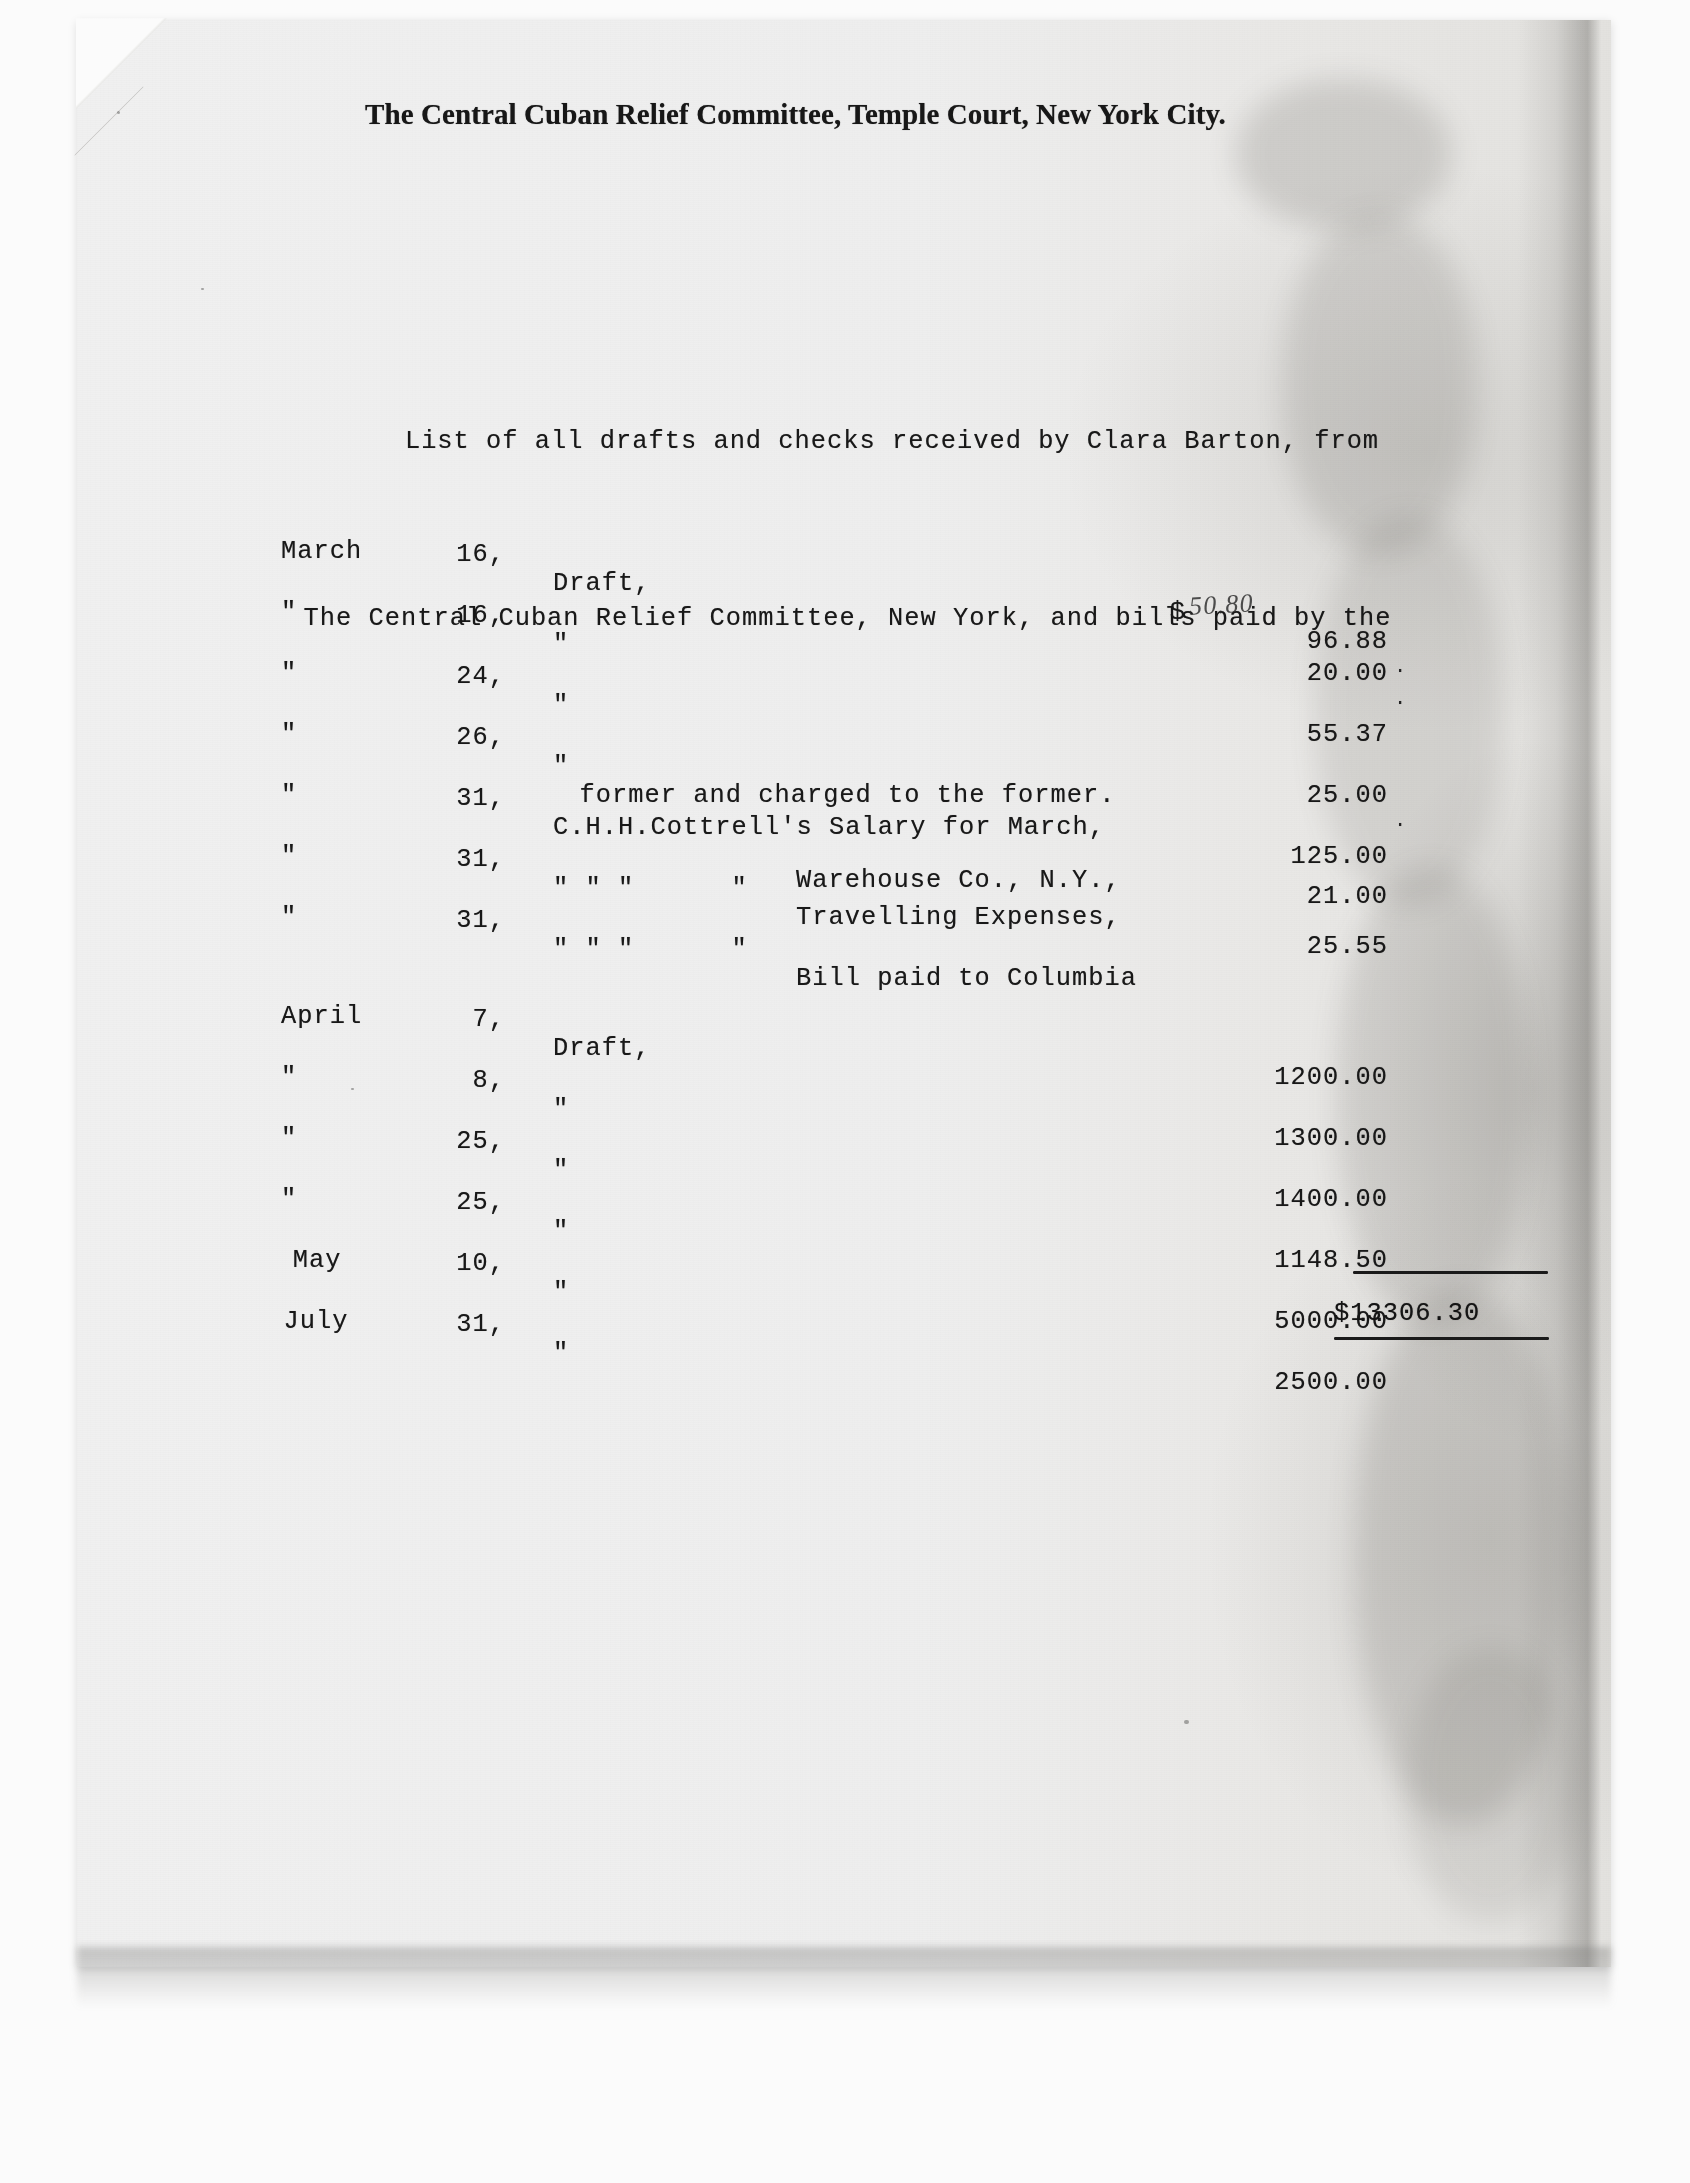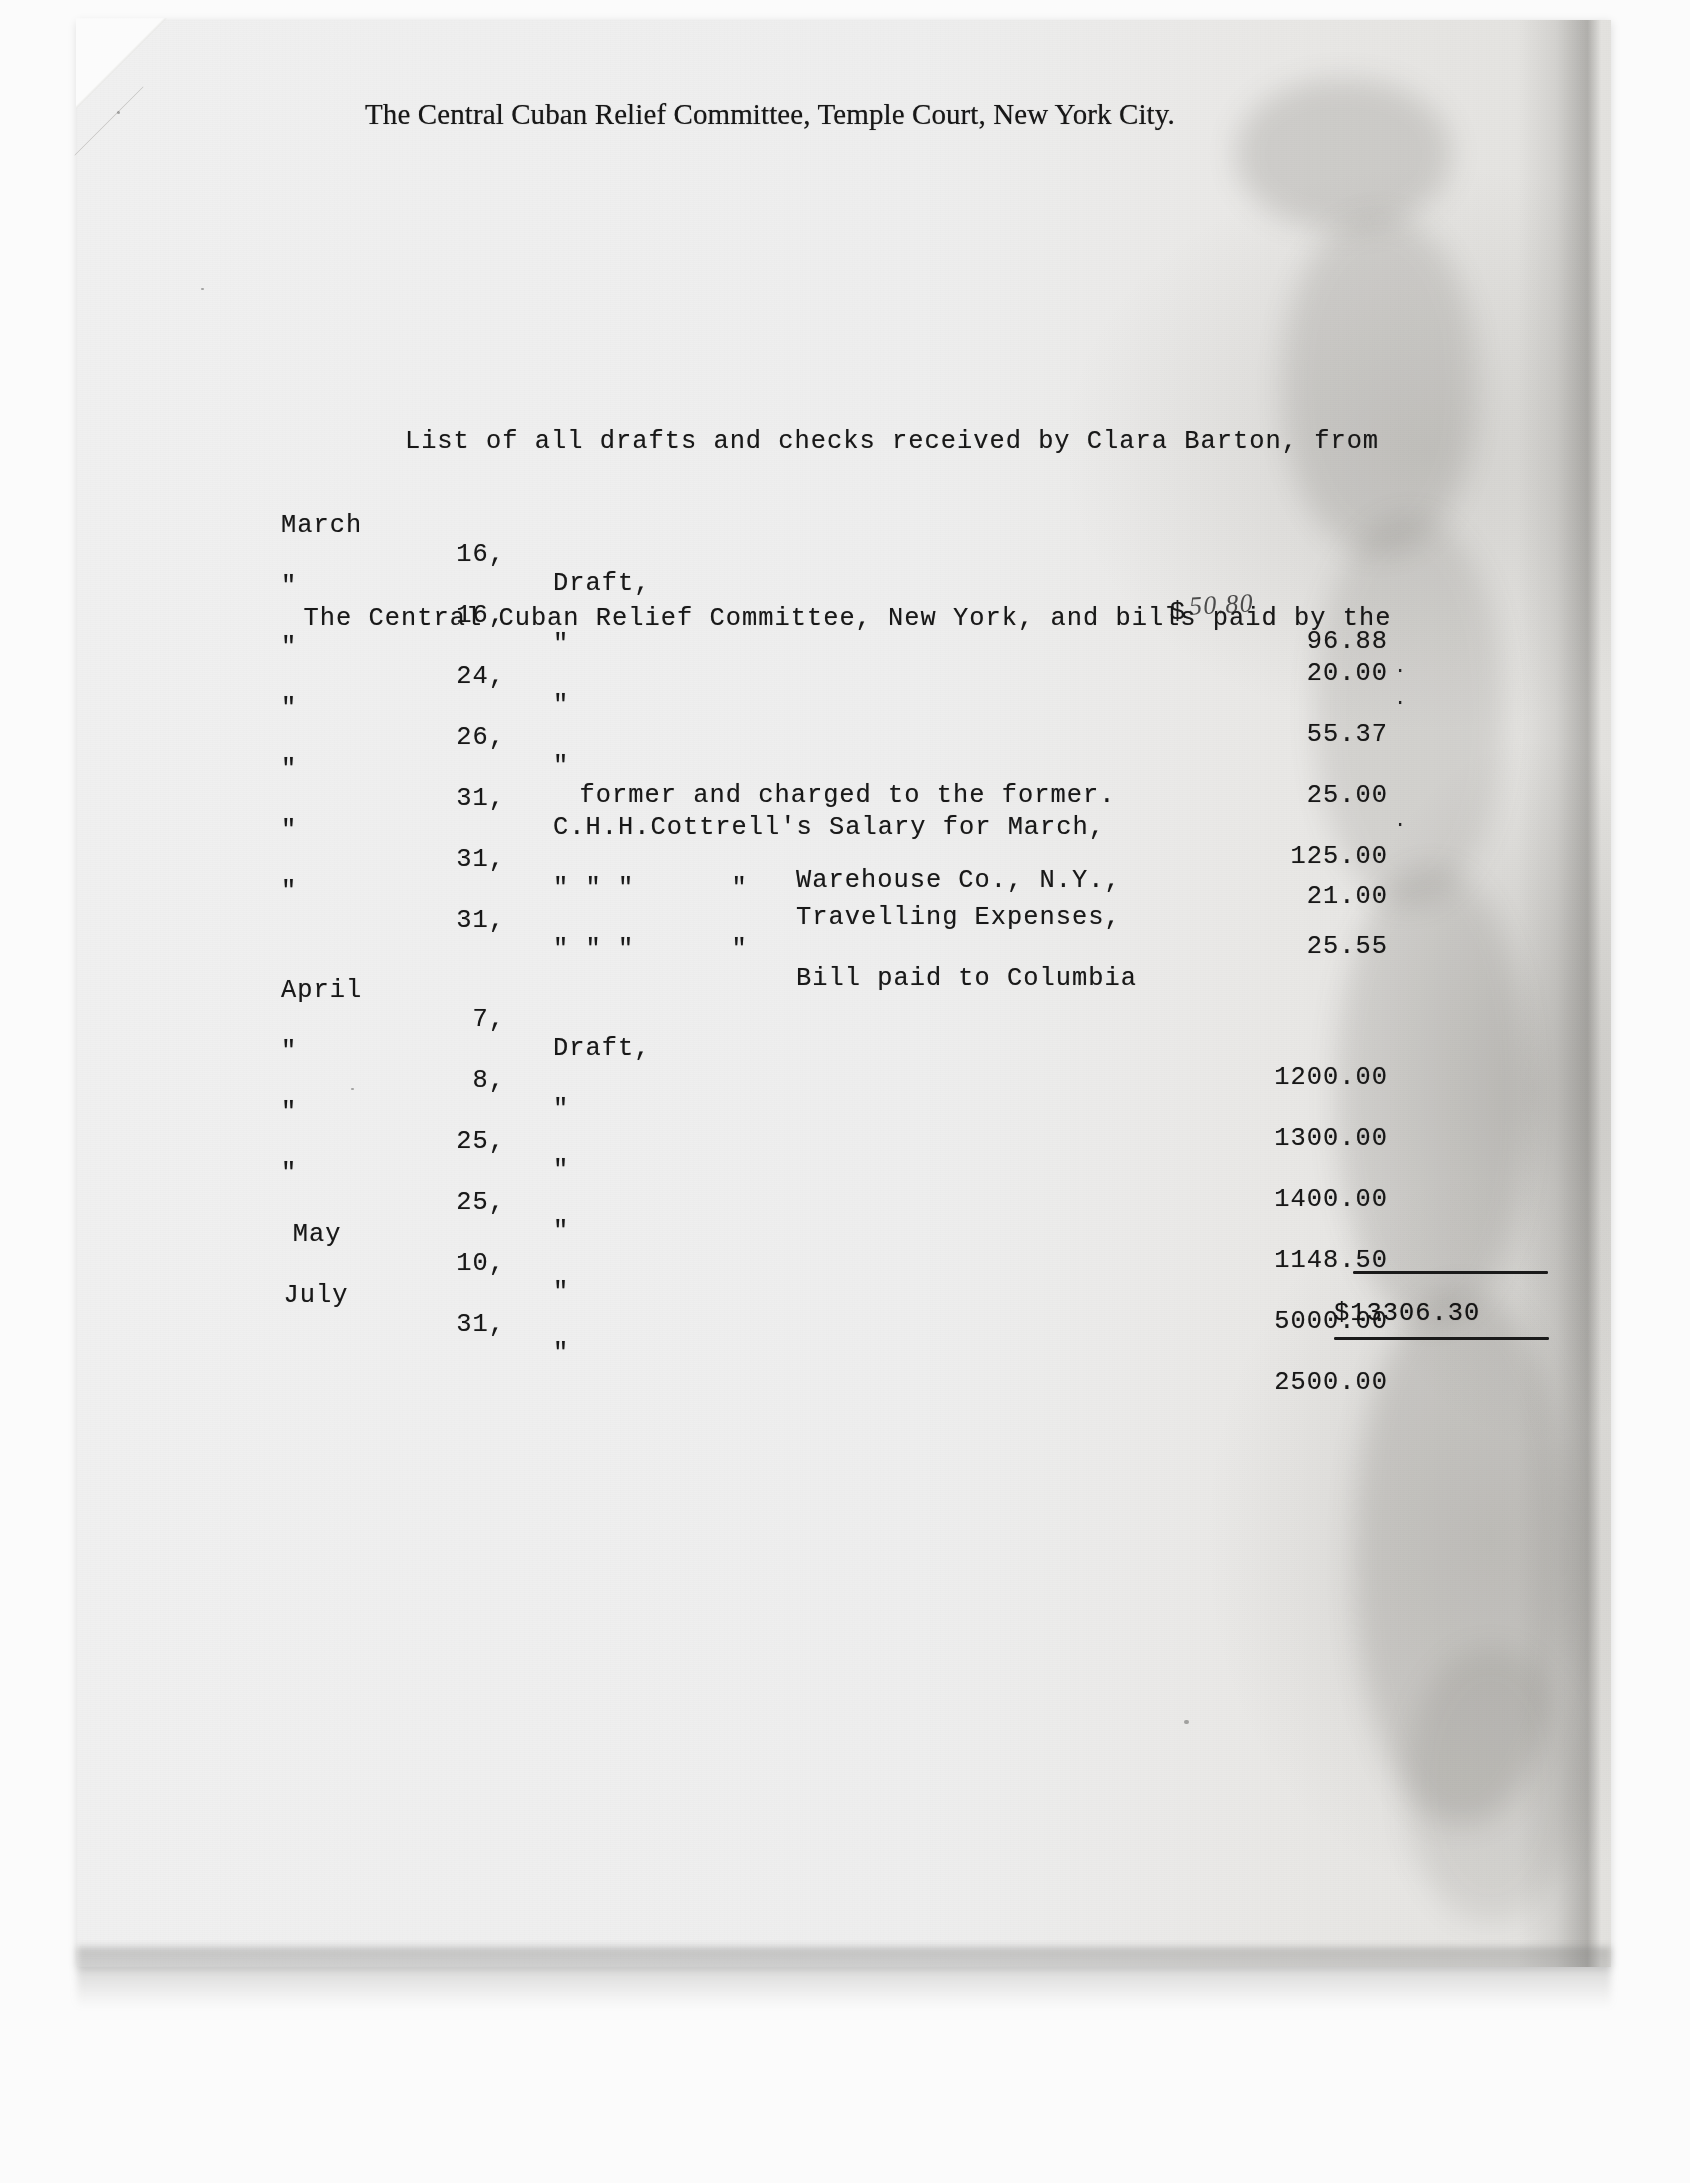--- a/index.html
+++ b/index.html
@@ -63,21 +63,21 @@
     border-right:1.3px solid rgba(120,118,114,.55);
     transform:rotate(45deg);transform-origin:top left;
     clip-path:polygon(0 0,100% 0,100% 100%);
     opacity:.6;
   }
 
   
   .page-header{
     position:absolute;left:365px;top:98px;
     font-family:"Liberation Serif","DejaVu Serif",serif;
-    font-weight:normal;font-size:29px;letter-spacing:0.1px;
+    font-weight:bold;font-size:29px;letter-spacing:0.1px;
     color:#171717;white-space:nowrap;
     text-shadow:0 0 0.8px rgba(0,0,0,.55);
   }
 
   .intro{
     position:absolute;left:281px;top:294px;width:1133px;
     font-size:25.4px;line-height:59px;color:#181818;
     letter-spacing:1px;white-space:pre;
     text-shadow:0 0 0.7px rgba(0,0,0,.4);
     text-align:center;
@@ -86,21 +86,21 @@
   .intro .ln.first{padding-left:89px;}
 
   
   .ledger{
     position:absolute;left:281px;top:482px;width:1211px;
     font-size:25.4px;color:#181818;letter-spacing:1px;
     text-shadow:0 0 0.7px rgba(0,0,0,.4);
   }
   .row{position:relative;height:61px;white-space:pre;}
   .row.tall{height:73px;}
-  .c-month{position:absolute;left:0;width:150px;}
+  .c-month{position:absolute;left:0;width:150px;margin-top:26px;}
   .c-day{position:absolute;left:152px;width:72px;text-align:right;}
   .c-ditto{position:absolute;left:272px;white-space:pre;}
   .c-desc{position:absolute;left:272px;white-space:pre;}
   .c-desc2{position:absolute;left:515px;white-space:pre;}
   .c-amt{position:absolute;right:104px;text-align:right;white-space:pre;}
   .c-cur{position:absolute;right:306px;}
   .desc-l2{position:absolute;left:515px;top:18px;white-space:pre;}
 
   .tick{
     position:absolute;right:85px;color:#222;font-size:19.5px;

